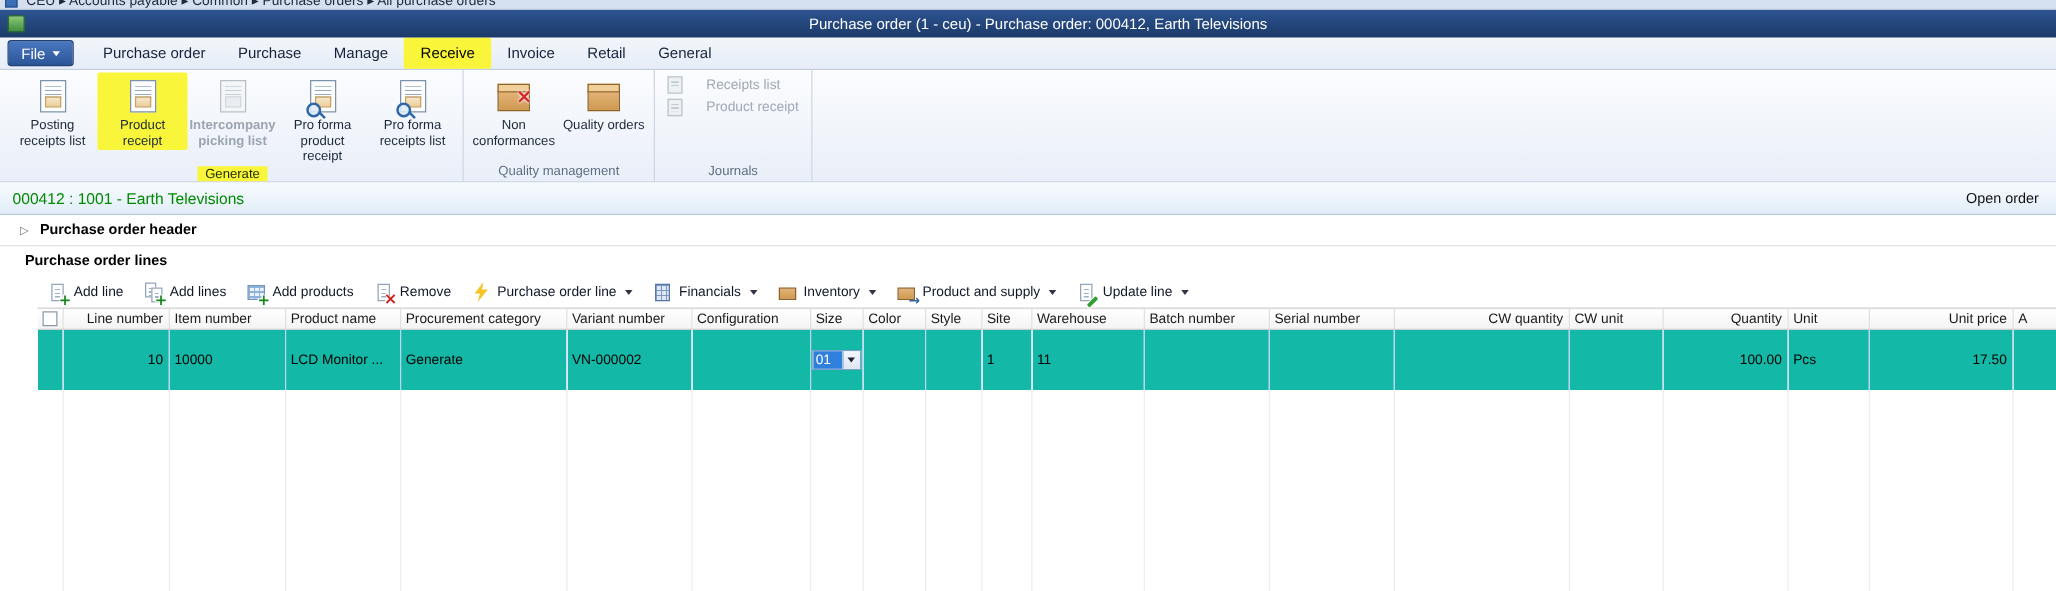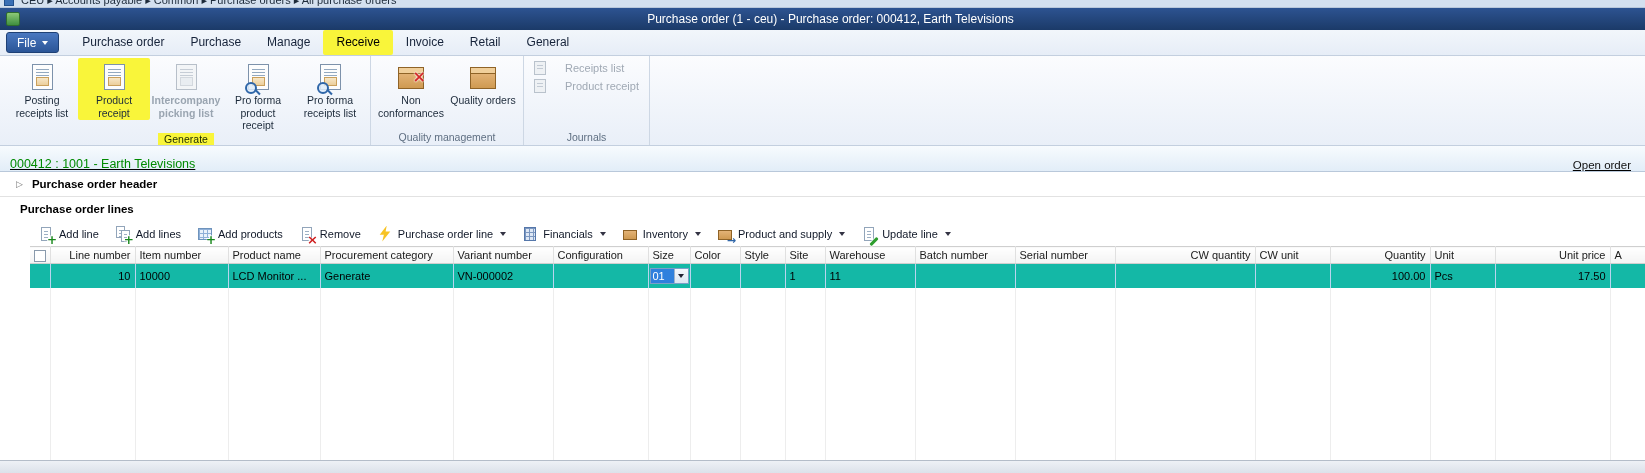--- a/index.html
+++ b/index.html
@@ -47,21 +47,21 @@
   .icon-box { width:26px; height:17px; background:linear-gradient(#e3b377,#cf9a52); border:1px solid #8f6327; position:relative; margin-top:7px; }
   .icon-box::before { content:""; position:absolute; left:-1px; right:-1px; top:-6px; height:5px; background:#f0cf9b; border:1px solid #8f6327; }
   .xmark { position:absolute; right:-3px; top:-4px; color:#d42a2a; font:bold 16px/1 "DejaVu Sans",sans-serif; text-shadow:0 0 2px #fff,0 0 2px #fff; }
 
   .jitems { flex:1; padding:3px 6px 0; display:flex; flex-direction:column; gap:4px; min-width:110px; }
   .jitem { display:flex; align-items:center; gap:19px; font-size:11px; color:#a0a9b4; }
   .jicon { width:12px; height:14px; background:#eef1f4; border:1px solid #b9c2cc; position:relative; flex:none; }
   .jicon::before { content:""; position:absolute; left:2px; right:2px; top:3px; height:6px; background:repeating-linear-gradient(to bottom,#c2cad4 0 1px, transparent 1px 3px); }
 
   
-  .recordbar { height:26px; background:linear-gradient(#f7fbfe,#e2edf8); border-bottom:1px solid #b9c8da; display:flex; align-items:flex-end; padding:0 14px 0 10px;text-decoration:underline; }
+  .recordbar { height:26px; background:linear-gradient(#f7fbfe,#e2edf8); border-bottom:1px solid #b9c8da; display:flex; align-items:center; padding:0 14px 0 10px; }
   .rec-title { color:#008a00; font-size:12.5px; }
   .rec-status { margin-left:auto; font-size:11.5px; color:#111; }
 
   
   .sect { height:25px; display:flex; align-items:center; padding-left:16px; gap:9px; border-bottom:1px solid #e2e2e2; background:#fff; }
   .sect-arrow { color:#777; font-size:9px; }
   .sect-title { font-weight:bold; font-size:11.5px; color:#000; }
 
   .lines-title { height:24px; display:flex; align-items:center; padding-left:20px; font-weight:bold; font-size:11.5px; color:#000; }
 
@@ -86,21 +86,21 @@
   .ti .arrow-blue { position:absolute; right:-3px; bottom:-4px; color:#2f66a8; font:bold 11px/1 "DejaVu Sans",sans-serif; text-shadow:1px 1px 0 #fff; }
   .ti .pencil { position:absolute; right:-2px; bottom:-1px; width:10px; height:3px; background:#2e9e2e; transform:rotate(-45deg); border-radius:1px; box-shadow:0 0 0 1px rgba(255,255,255,.7); }
 
   
   .grid { margin-left:30px; border-collapse:collapse; table-layout:fixed; width:1615px; font-size:11px; }
   .grid th { font-weight:normal; text-align:left; height:17px; padding:0 4px; border-top:1px solid #cfcfcf; border-bottom:1px solid #cfcfcf; border-right:1px solid #e0e0e0; background:linear-gradient(#ffffff,#f3f3f3); color:#1a1a1a; overflow:hidden; white-space:nowrap; }
   .grid td { height:17px; padding:0 4px; border-right:1px solid #e6e6e6; overflow:hidden; white-space:nowrap; color:#000; }
   tr.sel td { background:#14b8a6; border-right-color:#b9d4ee; }
   th.num, td.num { text-align:right; }
   td.fill { height:172px; border-right:1px solid #ededed; background:#fff; }
-  td.combo-cell { padding:4px 1px; }
+  td.combo-cell { padding:16px 1px; }
   .cb { width:12px; height:12px; border:1px solid #8a9aac; background:#fff; display:inline-block; vertical-align:middle; }
 
   .combo { display:flex; height:16px; border:1px solid #7aa0c8; background:#fff; width:100%; }
   .combo-val { flex:1; background:#2f80dd; color:#fff; padding:1px 2px; font-size:11px; line-height:12px; }
   .combo-btn { width:14px; background:linear-gradient(#f5f8fc,#dce6f2); border-left:1px solid #9fb4cc; display:flex; align-items:center; justify-content:center; flex:none; }
   .caret-sm { width:0; height:0; border-left:3px solid transparent; border-right:3px solid transparent; border-top:4px solid #223; }
 
   .footer { height:19px; background:linear-gradient(#eef1f6,#d3dae4); border-top:1px solid #b4bdc9; }
 </style>
 </head>

